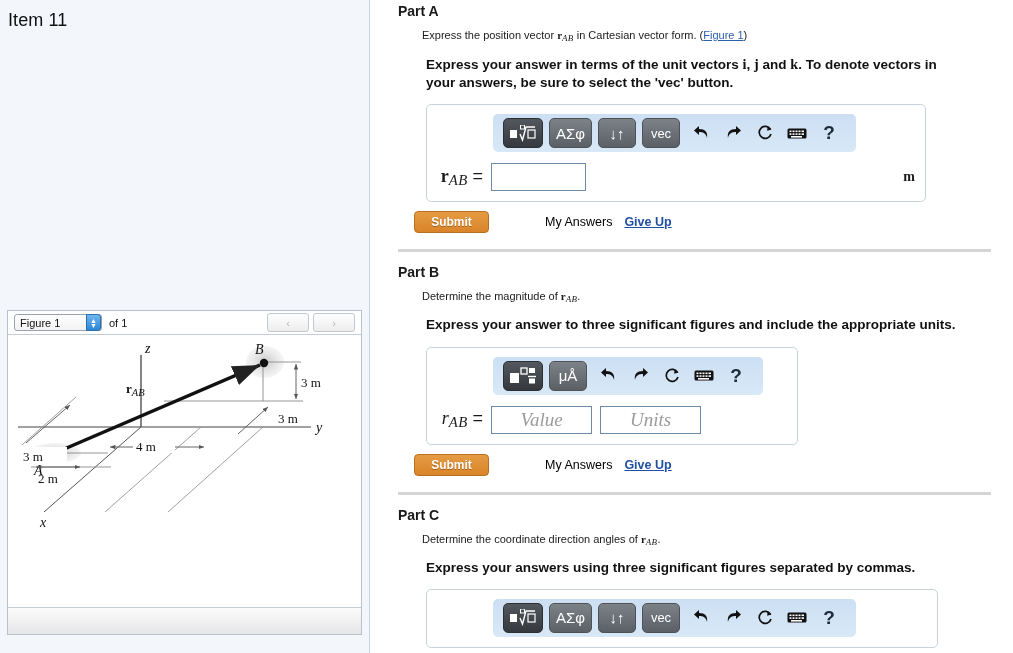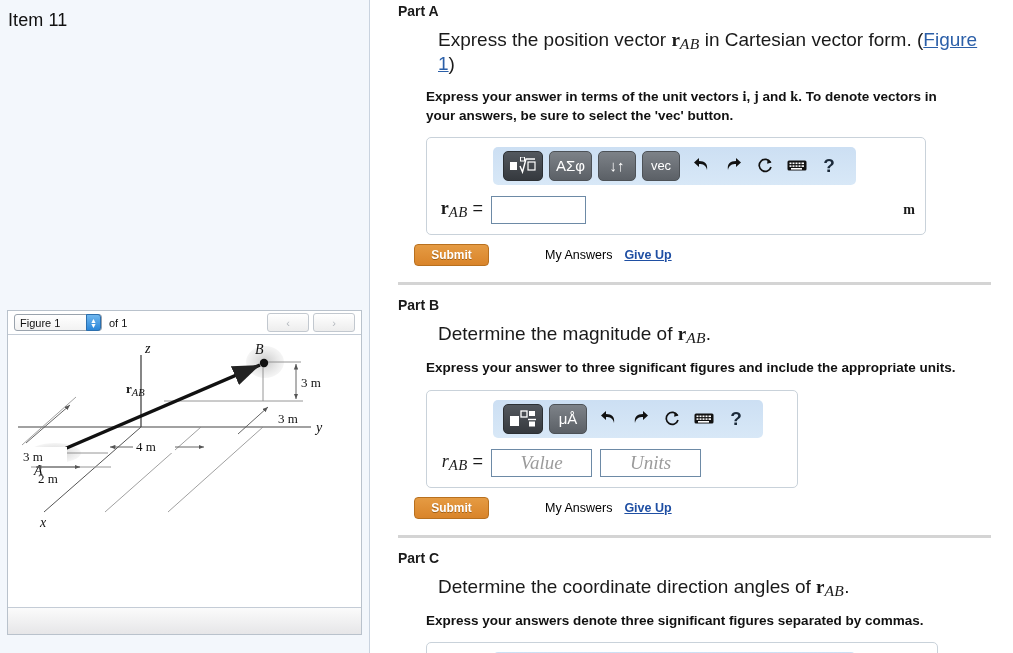--- a/index.html
+++ b/index.html
@@ -77,21 +77,21 @@
     background:#ffffff;
     box-sizing:border-box;
     padding:0 22px 0 28px;
     overflow:hidden;
   }
   .part-h{
     font-size:14px;font-weight:bold;color:#1a1a1a;
     margin:0;padding-top:3px;
   }
   .q-text{
-    margin:10px 0 0 40px;font-size:19px;color:#1a1a1a;
+    margin:10px 0 0 24px;font-size:11px;color:#1a1a1a;
   }
   .q-strong{
     margin:12px 0 0 28px;font-size:13.5px;font-weight:bold;color:#111;
     line-height:1.35;max-width:540px;
   }
   .figlink{color:#2b5fa8;text-decoration:underline;}
 
   
   .mvar{font-family:"Liberation Serif",serif;font-style:italic;}
   .rbold{font-family:"Liberation Serif",serif;font-weight:bold;font-style:normal;}
@@ -470,21 +470,21 @@
 
     <div class="rule"></div>
 
     <div style="margin-top:9px;">
       <div class="part-h">Part C</div>
 
       <div class="q-text">
         <span>Determine the coordinate direction angles of </span><span class="rbold">r</span><span class="sub">AB</span><span>.</span>
       </div>
 
-      <div class="q-strong">Express your answers denote three significant figures separated by commas.</div>
+      <div class="q-strong">Express your answers using three significant figures separated by commas.</div>
 
       <div class="ansbox c">
         <div class="toolbar">
           <div class="tbtn dark">
             <svg width="26" height="17" viewBox="0 0 26 17">
               <rect x="0" y="5" width="7" height="8" fill="#fff"></rect>
               <path d="M10,9 L12.5,15 L16,2 L25,2" stroke="#fff" stroke-width="1.4" fill="none"></path>
               <rect x="10.5" y="0" width="4" height="4" fill="none" stroke="#fff" stroke-width="1"></rect>
               <rect x="18" y="5" width="7" height="8" fill="none" stroke="#fff" stroke-width="1.2"></rect>
             </svg>

